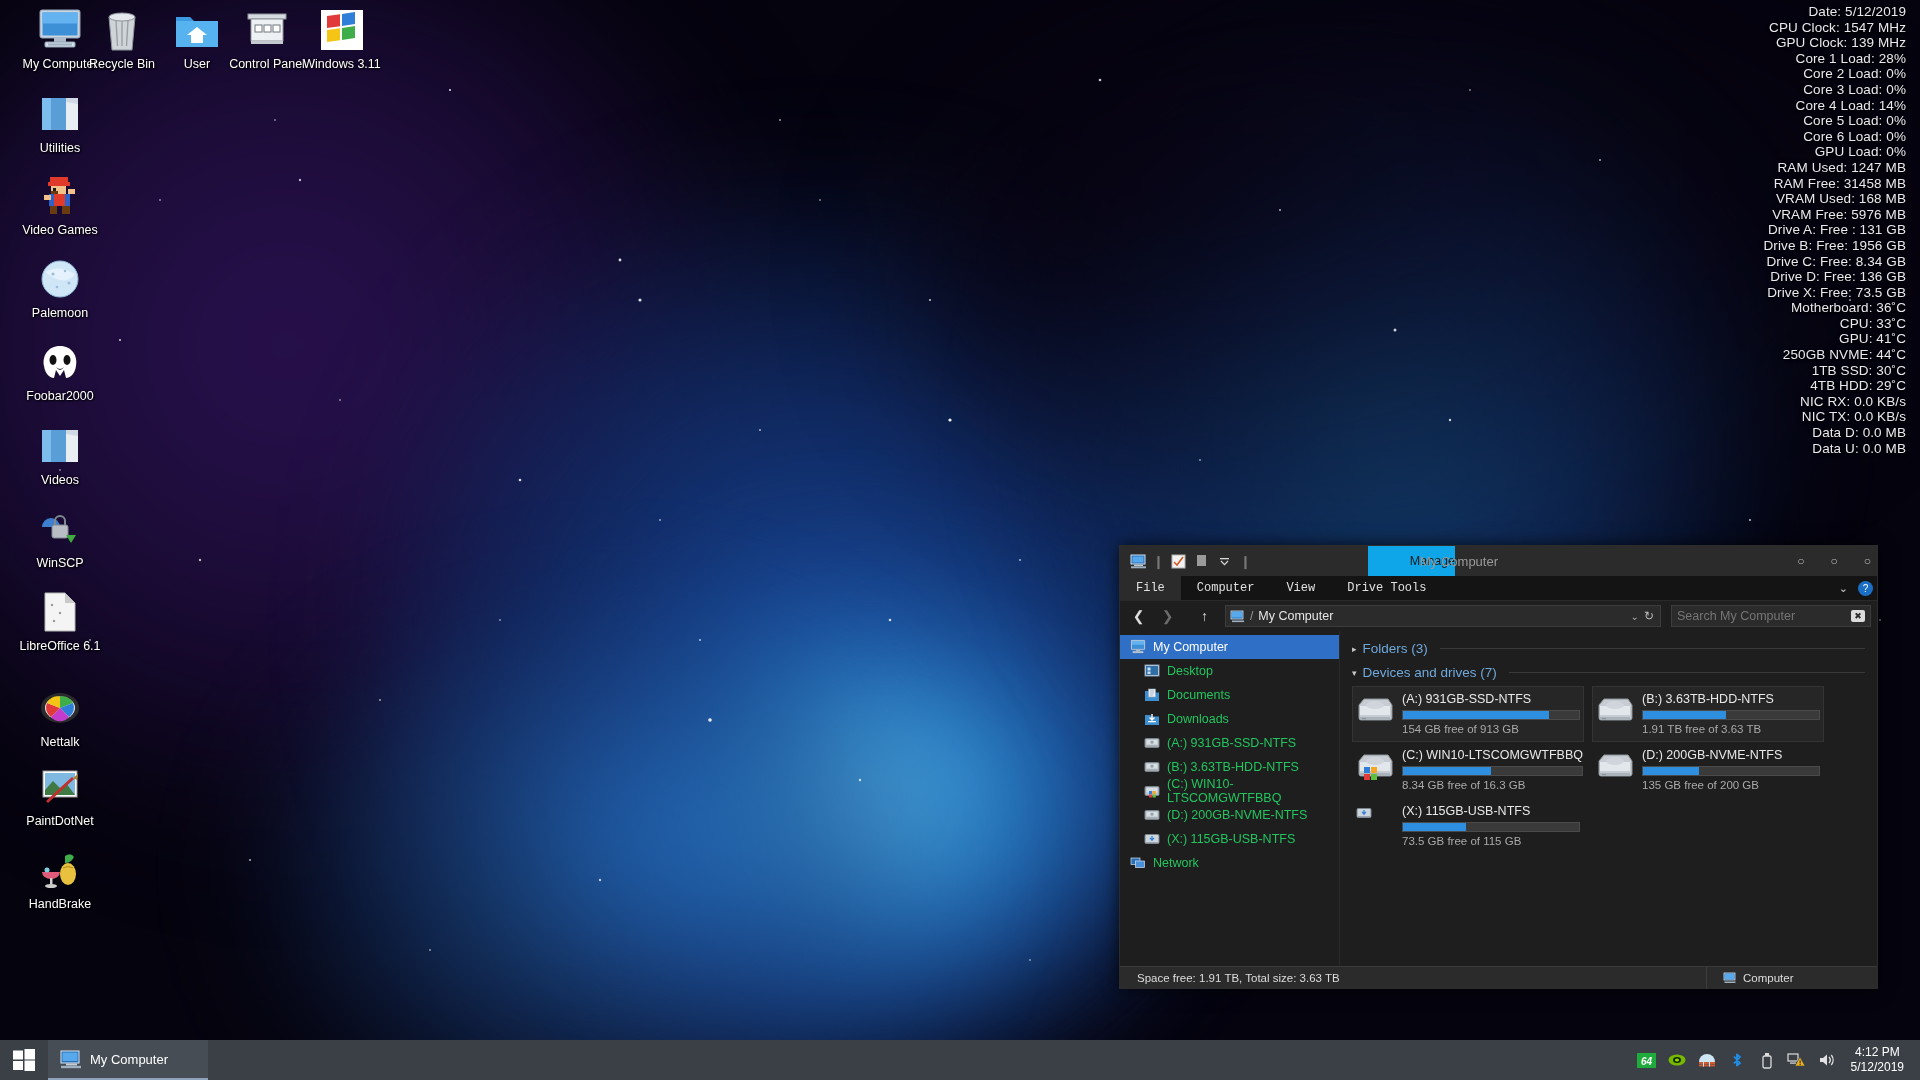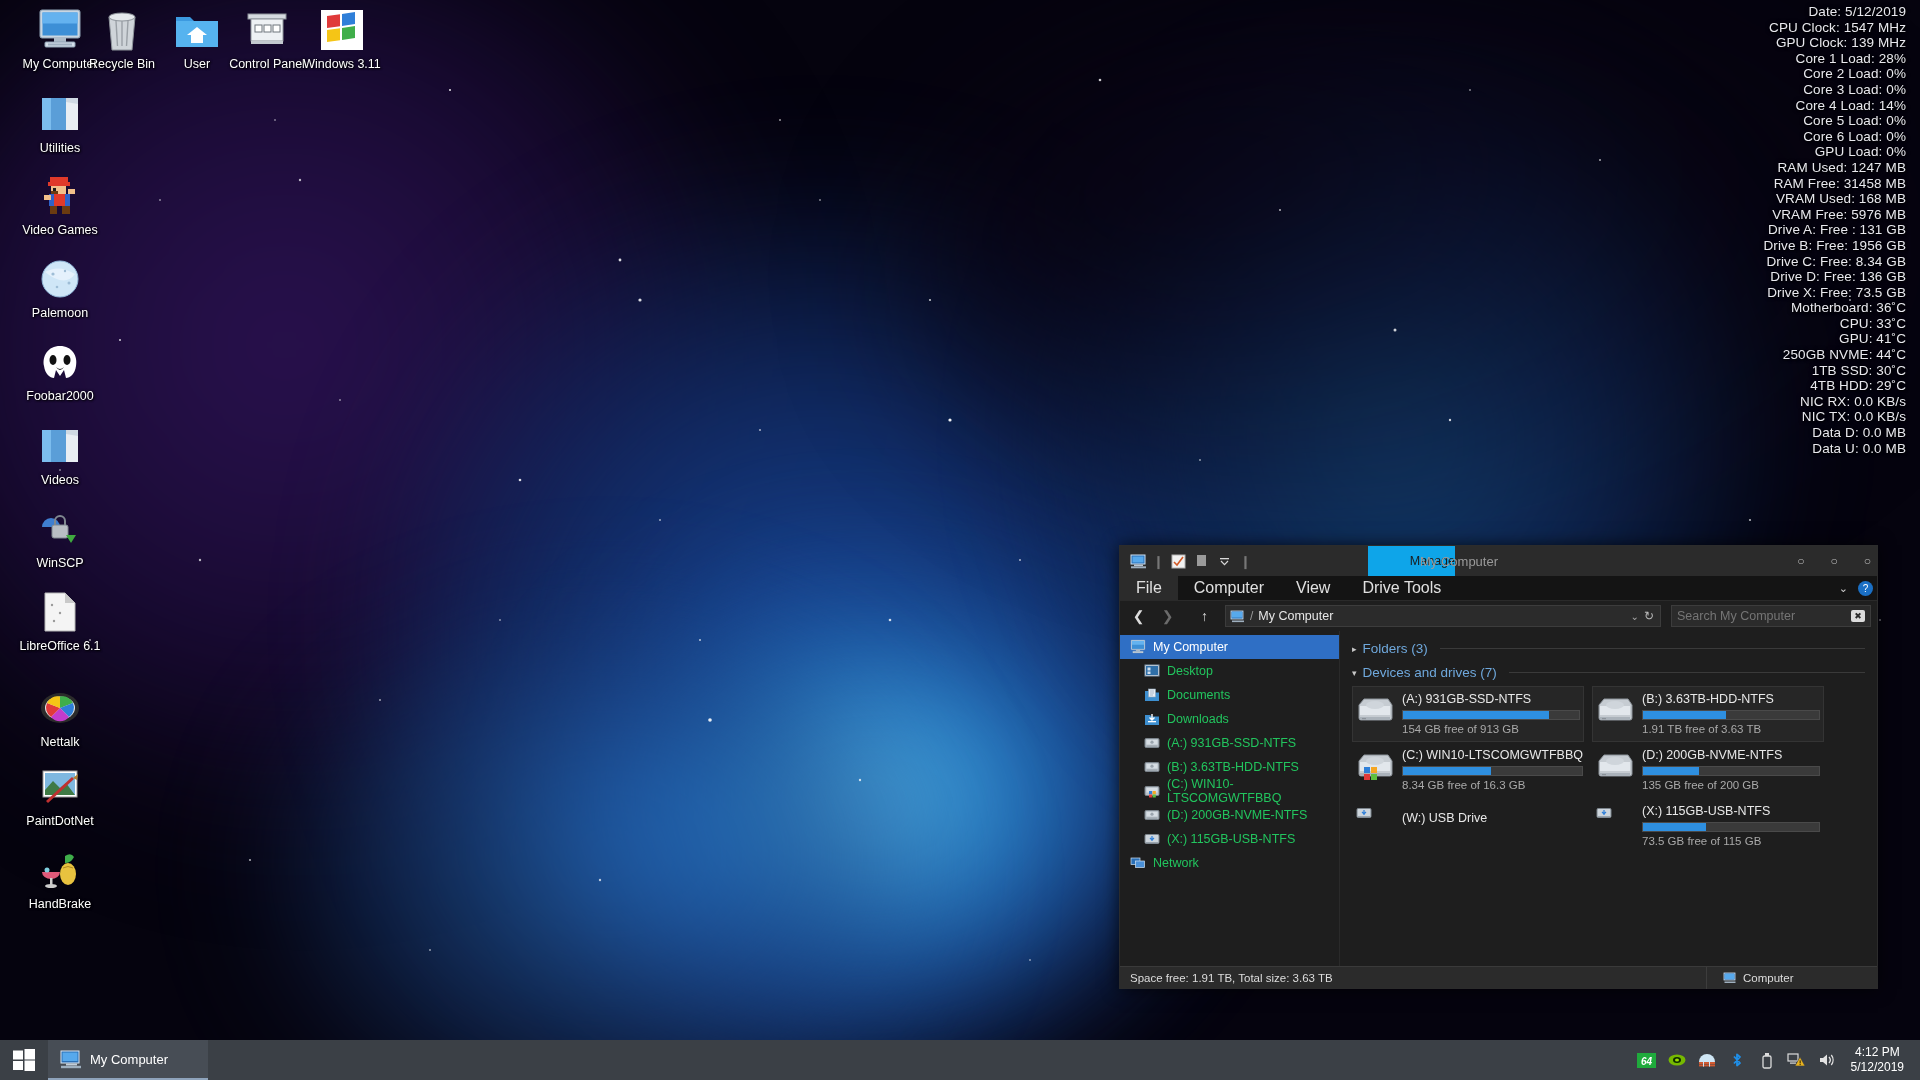--- a/index.html
+++ b/index.html
@@ -57,21 +57,21 @@
   }
   .win-title { position:absolute; left:300px; top:0; height:30px; display:flex; align-items:center;
     color:#9a9a9a; font-size:13px; }
   .win-ctrls { position:absolute; right:6px; top:0; height:30px; display:flex; align-items:center; gap:26px; }
   .win-ctrls span { color:#bdbdbd; font-size:12px; }
 
   .ribbon {
     height:25px; background:#141414; display:flex; align-items:stretch; position:relative;
     border-bottom:1px solid #2a2a2a;
   }
-  .rtab { display:flex; align-items:center; padding:0 16px; font-size:16px; color:#e0e0e0; }
+  .rtab { display:flex; align-items:center; padding:0 16px; font-size:12px; color:#e0e0e0;font-family:Liberation Mono, monospace; }
   .rtab.file { background:#2b2b2b; }
   .ribbon-right { position:absolute; right:4px; top:0; height:25px; display:flex; align-items:center; gap:10px; }
   .help-dot {
     width:15px; height:15px; border-radius:50%; background:#1a6fc4; color:#fff;
     font-size:10px; display:flex; align-items:center; justify-content:center;
   }
 
   .navbar { height:30px; background:#1e1e1e; display:flex; align-items:center; padding:0 6px; gap:4px; }
   .nbtn { width:25px; height:22px; display:flex; align-items:center; justify-content:center;
           color:#dcdcdc; font-size:14px; }
@@ -115,21 +115,21 @@
   .bar-out { height:10px; background:#3a3a3a; border:1px solid #4a4a4a; margin-top:4px; }
   .bar-in { height:100%; background:#2e8fe0; }
   .drive-free { font-size:11.5px; color:#a9a9a9; margin-top:3px; }
   .drive.nobar .drive-name { margin-top:7px; }
 
   .statusbar {
     position:absolute; left:0; bottom:0; width:100%; height:22px; background:#2b2b2b;
     border-top:1px solid #3a3a3a; display:flex; align-items:center;
     font-size:11.5px; color:#dcdcdc;
   }
-  .sb-left { padding-left:10px; flex:1; }
+  .sb-left { padding-left:17px; flex:1; }
   .sb-div { width:1px; height:22px; background:#3d3d3d; }
   .sb-right { width:170px; display:flex; align-items:center; gap:6px; padding-left:16px; }
 
   
   #taskbar {
     position:absolute; left:0; bottom:0; width:1920px; height:40px;
     background:#3b4046; display:flex; align-items:center;
   }
   #start { width:48px; height:40px; display:flex; align-items:center; justify-content:center; }
   .tb-item {
@@ -711,30 +711,20 @@
       <rect x="6" y="24" width="4" height="1.2" fill="#8b9299"></rect>
               </svg></div>
     <div class="drive-info">
       <div class="drive-name">(D:) 200GB-NVME-NTFS</div>
               <div class="bar-out">
         <div class="bar-in" style="width:32%"></div>
               </div>
       <div class="drive-free">135 GB free of 200 GB</div>
             </div>
           </div>
-          <div class="drive nobar">
-            <div class="drive-ico"><svg width="16" height="14" viewBox="0 0 16 14">
-      <rect x="1" y="2.5" width="14" height="9" rx="1.2" fill="#cdd5dc" stroke="#7b848c"></rect>
-      <path d="M8 4 v5 M6 6 L8 8 L10 6" stroke="#2f7fd8" stroke-width="1.2" fill="none"></path>
-      <rect x="2" y="10" width="12" height="1.2" fill="#9aa4ad"></rect>
-              </svg></div>
-    <div class="drive-info">
-      <div class="drive-name">(W:) USB Drive</div>
-            </div>
-          </div>
           <div class="drive">
             <div class="drive-ico"><svg width="16" height="14" viewBox="0 0 16 14">
       <rect x="1" y="2.5" width="14" height="9" rx="1.2" fill="#cdd5dc" stroke="#7b848c"></rect>
       <path d="M8 4 v5 M6 6 L8 8 L10 6" stroke="#2f7fd8" stroke-width="1.2" fill="none"></path>
       <rect x="2" y="10" width="12" height="1.2" fill="#9aa4ad"></rect>
               </svg></div>
     <div class="drive-info">
       <div class="drive-name">(X:) 115GB-USB-NTFS</div>
               <div class="bar-out">
         <div class="bar-in" style="width:36%"></div>

